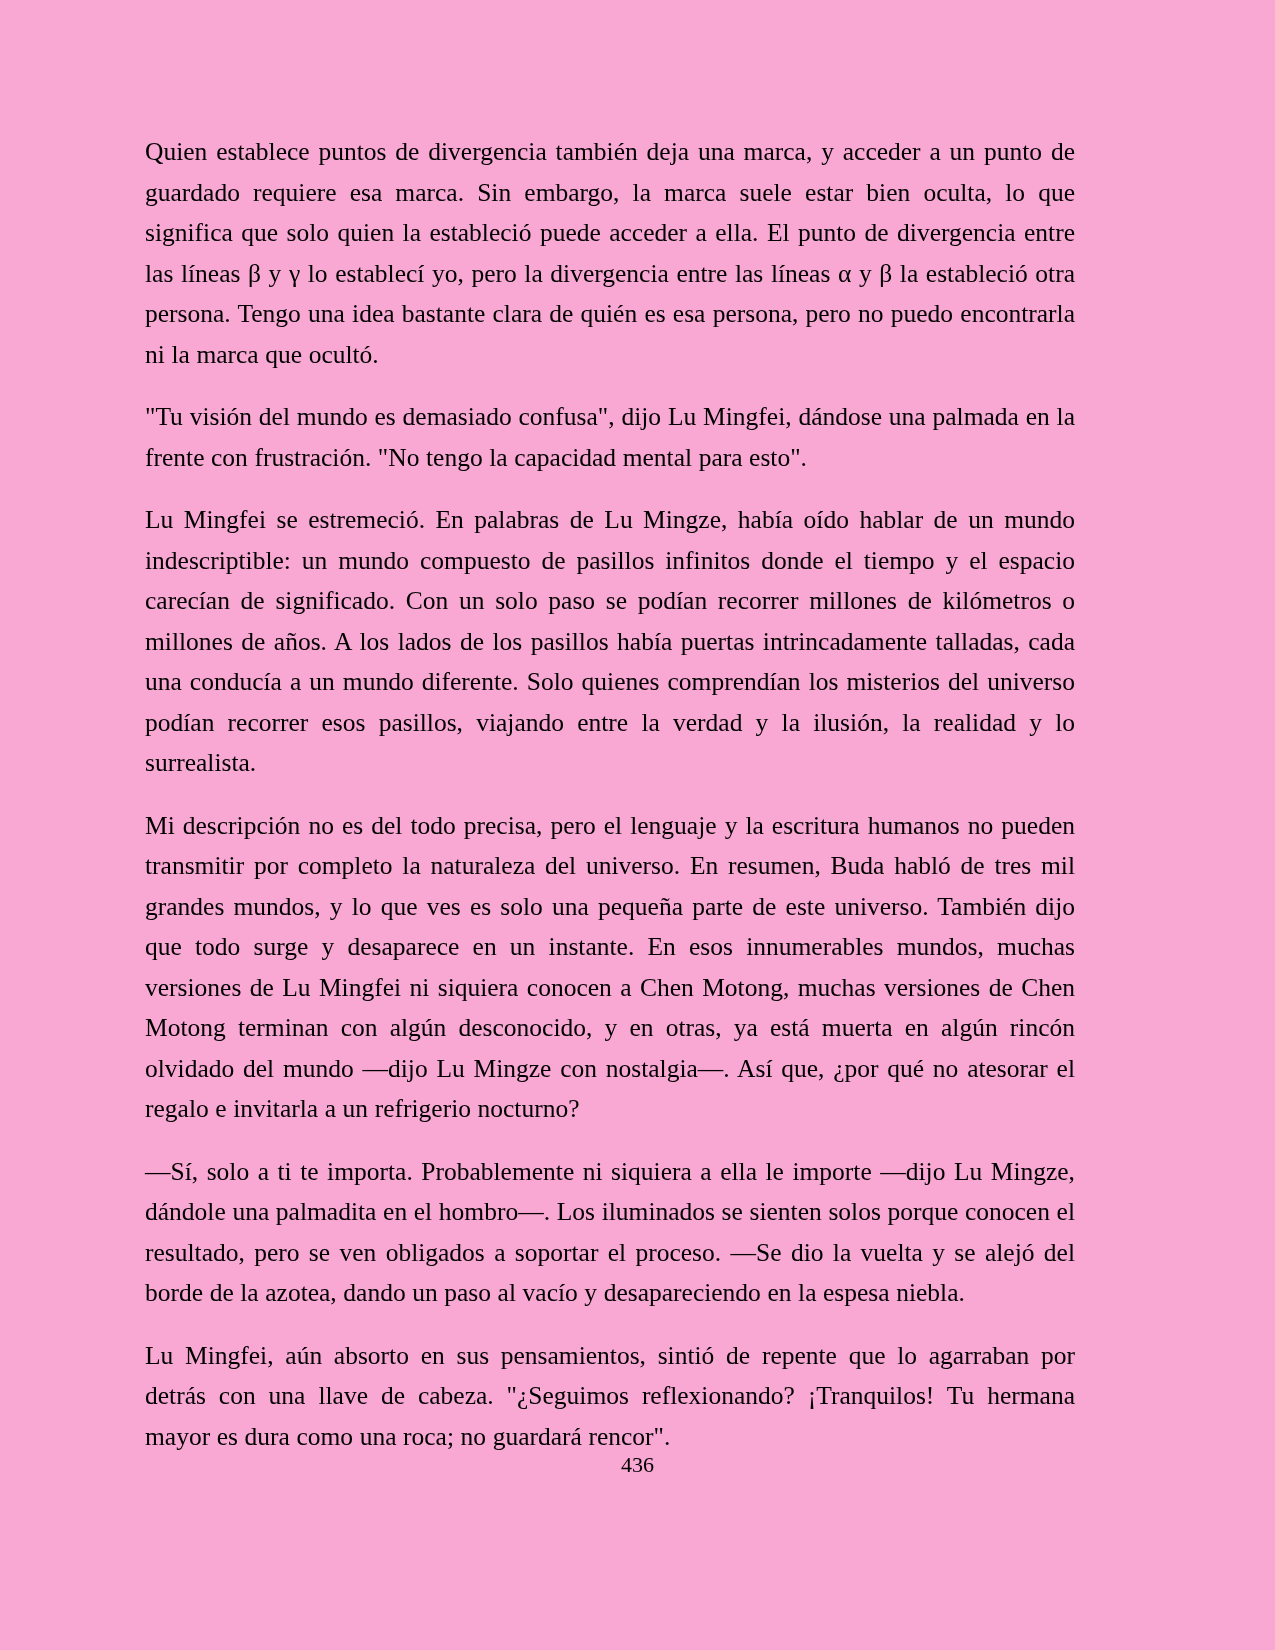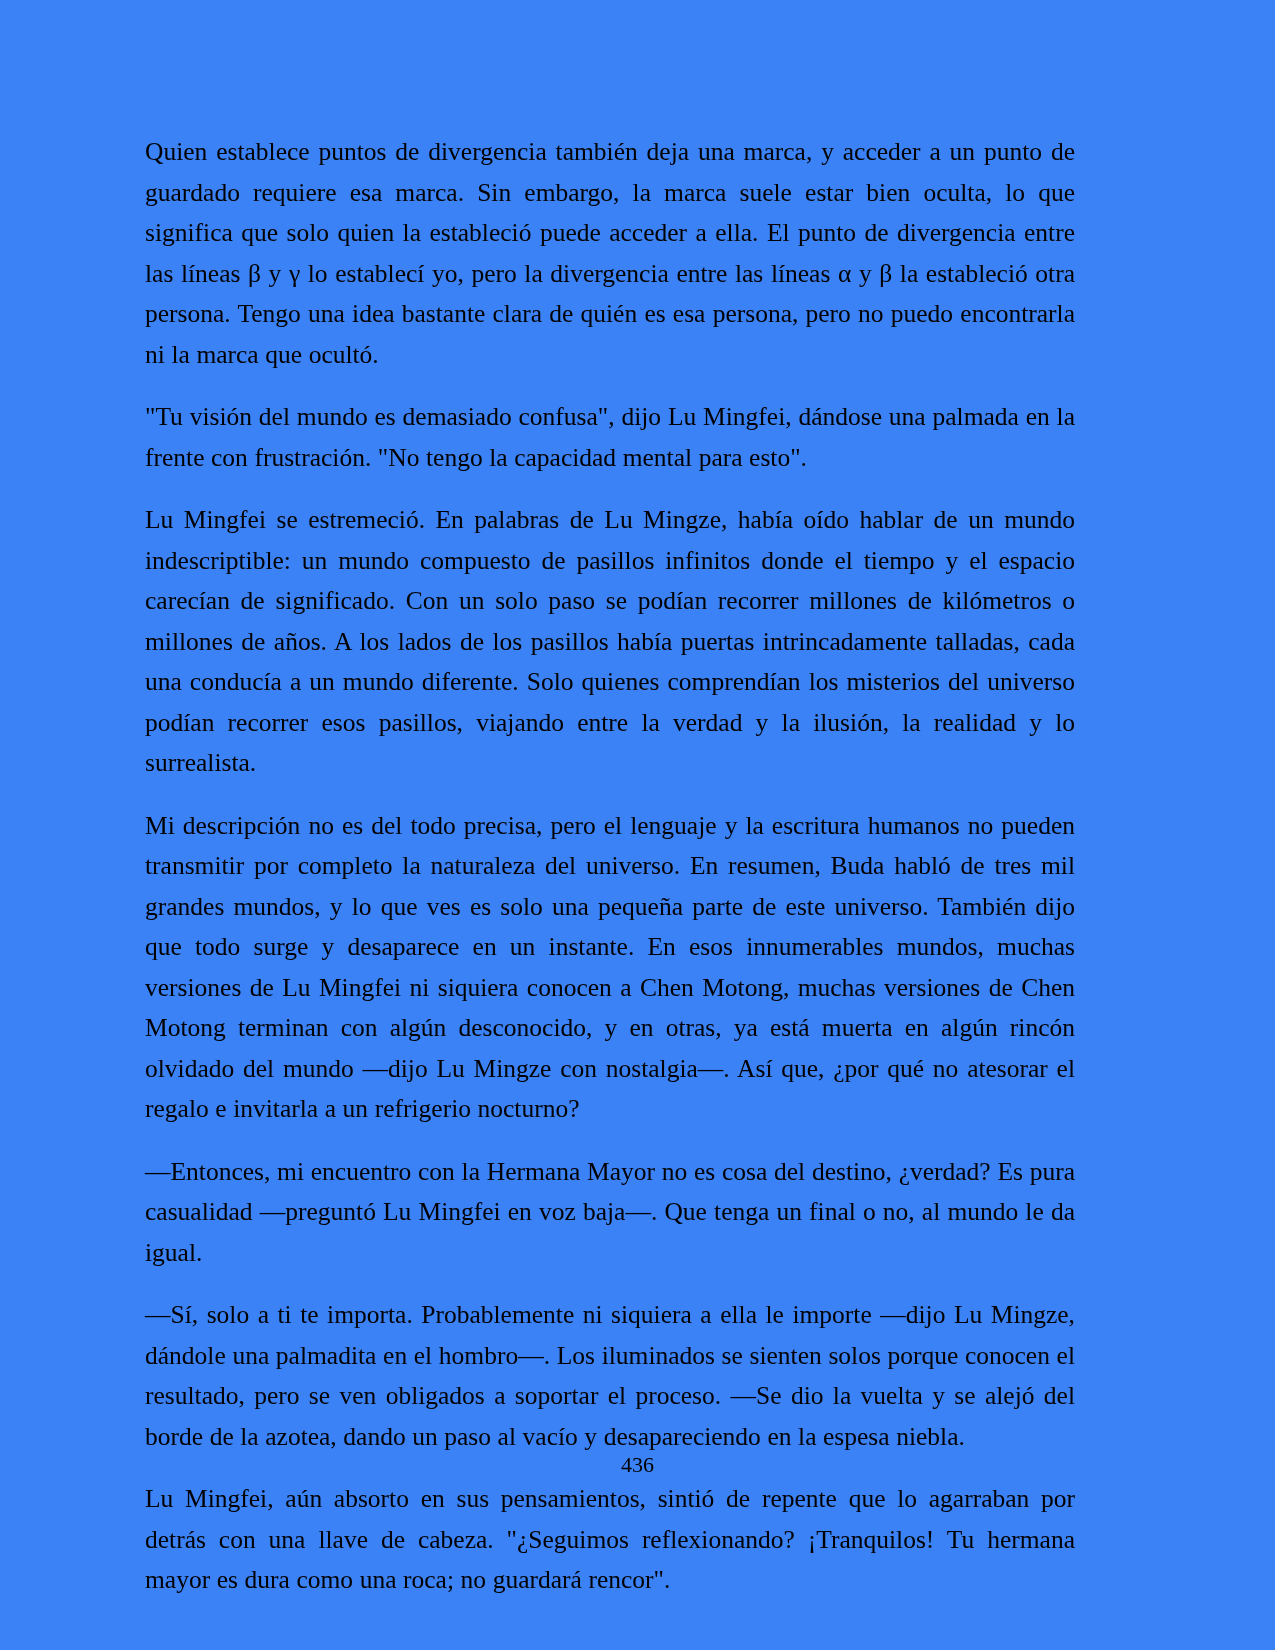--- a/index.html
+++ b/index.html
@@ -8,21 +8,21 @@
     background: #ffffff;
   }
   body {
     font-family: "Liberation Serif", "DejaVu Serif", serif;
     color: #000000;
   }
   .page {
     position: relative;
     width: 1275px;
     height: 1650px;
-    background: #3b82f6;
+    background: #f9a8d4;
     box-sizing: border-box;
     overflow: hidden;
   }
   .content {
     position: absolute;
     left: 145px;
     top: 132px;
     width: 930px;
   }
   .para {
@@ -51,21 +51,20 @@
 </head>
 <body>
 
 <div class="page">
 
   <div class="content">
     <p class="para">Quien establece puntos de divergencia también deja una marca, y acceder a un punto de guardado requiere esa marca. Sin embargo, la marca suele estar bien oculta, lo que significa que solo quien la estableció puede acceder a ella. El punto de divergencia entre las líneas β y γ lo establecí yo, pero la divergencia entre las líneas α y β la estableció otra persona. Tengo una idea bastante clara de quién es esa persona, pero no puedo encontrarla ni la marca que ocultó.</p>
     <p class="para">"Tu visión del mundo es demasiado confusa", dijo Lu Mingfei, dándose una palmada en la frente con frustración. "No tengo la capacidad mental para esto".</p>
     <p class="para">Lu Mingfei se estremeció. En palabras de Lu Mingze, había oído hablar de un mundo indescriptible: un mundo compuesto de pasillos infinitos donde el tiempo y el espacio carecían de significado. Con un solo paso se podían recorrer millones de kilómetros o millones de años. A los lados de los pasillos había puertas intrincadamente talladas, cada una conducía a un mundo diferente. Solo quienes comprendían los misterios del universo podían recorrer esos pasillos, viajando entre la verdad y la ilusión, la realidad y lo surrealista.</p>
     <p class="para">Mi descripción no es del todo precisa, pero el lenguaje y la escritura humanos no pueden transmitir por completo la naturaleza del universo. En resumen, Buda habló de tres mil grandes mundos, y lo que ves es solo una pequeña parte de este universo. También dijo que todo surge y desaparece en un instante. En esos innumerables mundos, muchas versiones de Lu Mingfei ni siquiera conocen a Chen Motong, muchas versiones de Chen Motong terminan con algún desconocido, y en otras, ya está muerta en algún rincón olvidado del mundo —dijo Lu Mingze con nostalgia—. Así que, ¿por qué no atesorar el regalo e invitarla a un refrigerio nocturno?</p>
-    <p class="para">—Entonces, mi encuentro con la Hermana Mayor no es cosa del destino, ¿verdad? Es pura casualidad —preguntó Lu Mingfei en voz baja—. Que tenga un final o no, al mundo le da igual.</p>
     <p class="para">—Sí, solo a ti te importa. Probablemente ni siquiera a ella le importe —dijo Lu Mingze, dándole una palmadita en el hombro—. Los iluminados se sienten solos porque conocen el resultado, pero se ven obligados a soportar el proceso. —Se dio la vuelta y se alejó del borde de la azotea, dando un paso al vacío y desapareciendo en la espesa niebla.</p>
     <p class="para">Lu Mingfei, aún absorto en sus pensamientos, sintió de repente que lo agarraban por detrás con una llave de cabeza. "¿Seguimos reflexionando? ¡Tranquilos! Tu hermana mayor es dura como una roca; no guardará rencor".</p>
 
   </div>
 
   <div class="page-number">436</div>
 
 </div>
 
 </body></html>

